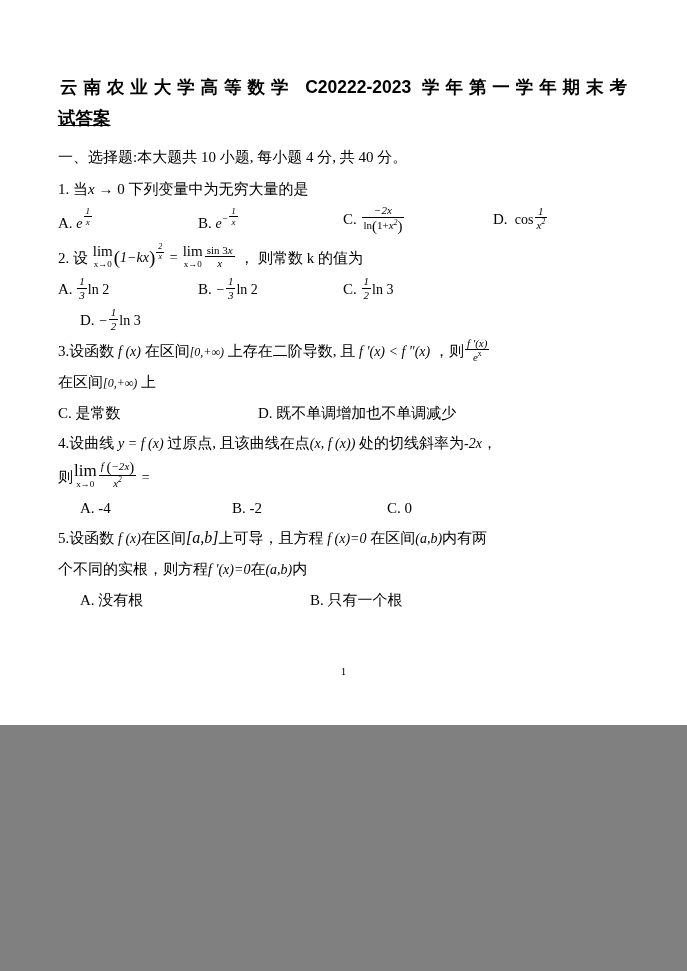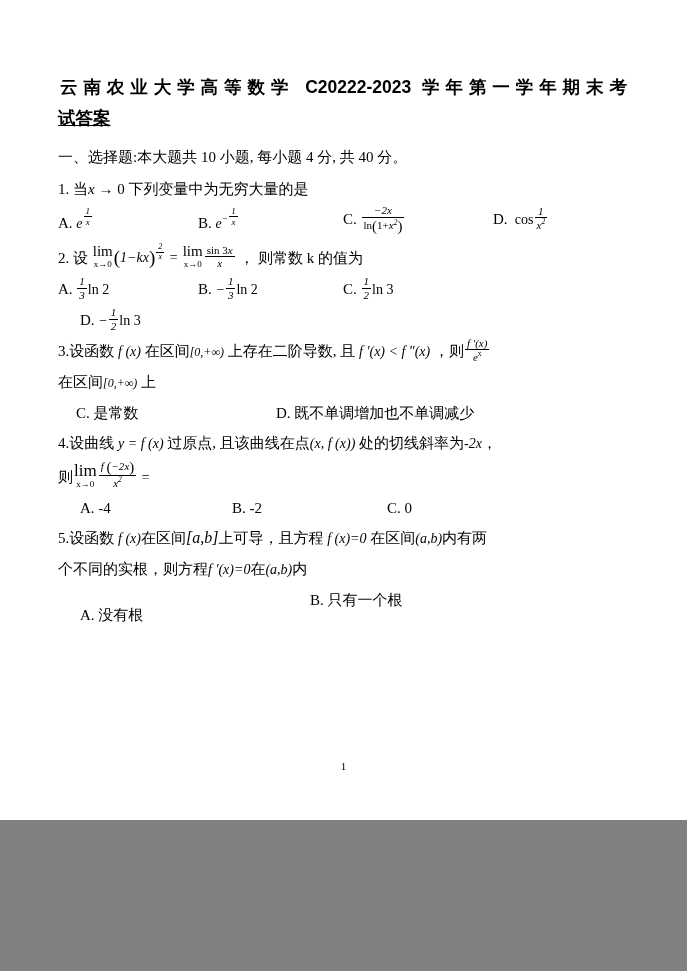--- a/index.html
+++ b/index.html
@@ -2,21 +2,21 @@
 <html><head>
 <meta charset="utf-8">
 <style>
   html, body {
     margin: 0;
     padding: 0;
     background: #808080;
   }
   .page {
     width: 687px;
-    height: 820px;
+    height: 725px;
     background: #ffffff;
     position: relative;
     margin: 0 auto;
     box-sizing: border-box;
     padding: 72px 58px 40px 58px;
     font-family: "Liberation Serif", "DejaVu Serif", serif;
     color: #000;
     overflow: hidden;
   }
   .doc-title {
@@ -162,21 +162,21 @@
     <span>在区间</span><span class="math" style="font-size:12px;">[0,+∞)</span>
     <span>上存在二阶导数, 且</span>
     <span class="math">f ′(x) &lt; f ″(x)</span>
     <span>，则</span><span class="frac" style="font-size:11px;"><span><i>f</i> ′(<i>x</i>)</span><span class="den">e<span class="sup" style="font-style:normal;">x</span></span></span>
   </div>
   <div class="qline">
     <span>在区间</span><span class="math" style="font-size:12px;">[0,+∞)</span>
     <span>上</span>
   </div>
   <div class="opts">
-    <span style="width:200px;margin-left:18px;">
+    <span style="width:200px;">
       <span>C.</span>
       <span>是常数</span>
     </span>
     <span>
       <span>D.</span>
       <span>既不单调增加也不单调减少</span>
     </span>
   </div>
 
   <div class="qline">
@@ -206,21 +206,21 @@
   <div class="qline">
     <span class="num">5.</span><span>设函数</span>
     <span class="math">f (x)</span><span>在区间</span><span class="math" style="font-size:16px;">[a,b]</span><span>上可导，且方程</span>
     <span class="math">f (x)=0</span>
     <span>在区间</span><span class="math">(a,b)</span><span>内有两</span>
   </div>
   <div class="qline">
     <span>个不同的实根，则方程</span><span class="math">f ′(x)=0</span><span>在</span><span class="math">(a,b)</span><span>内</span>
   </div>
   <div class="opts indent1">
-    <span style="width:230px;margin-top:15px;">
+    <span style="width:230px;">
       <span>A.</span>
       <span>没有根</span>
     </span>
     <span>
       <span>B.</span>
       <span>只有一个根</span>
     </span>
   </div>
 
   <div class="page-number">1</div>

